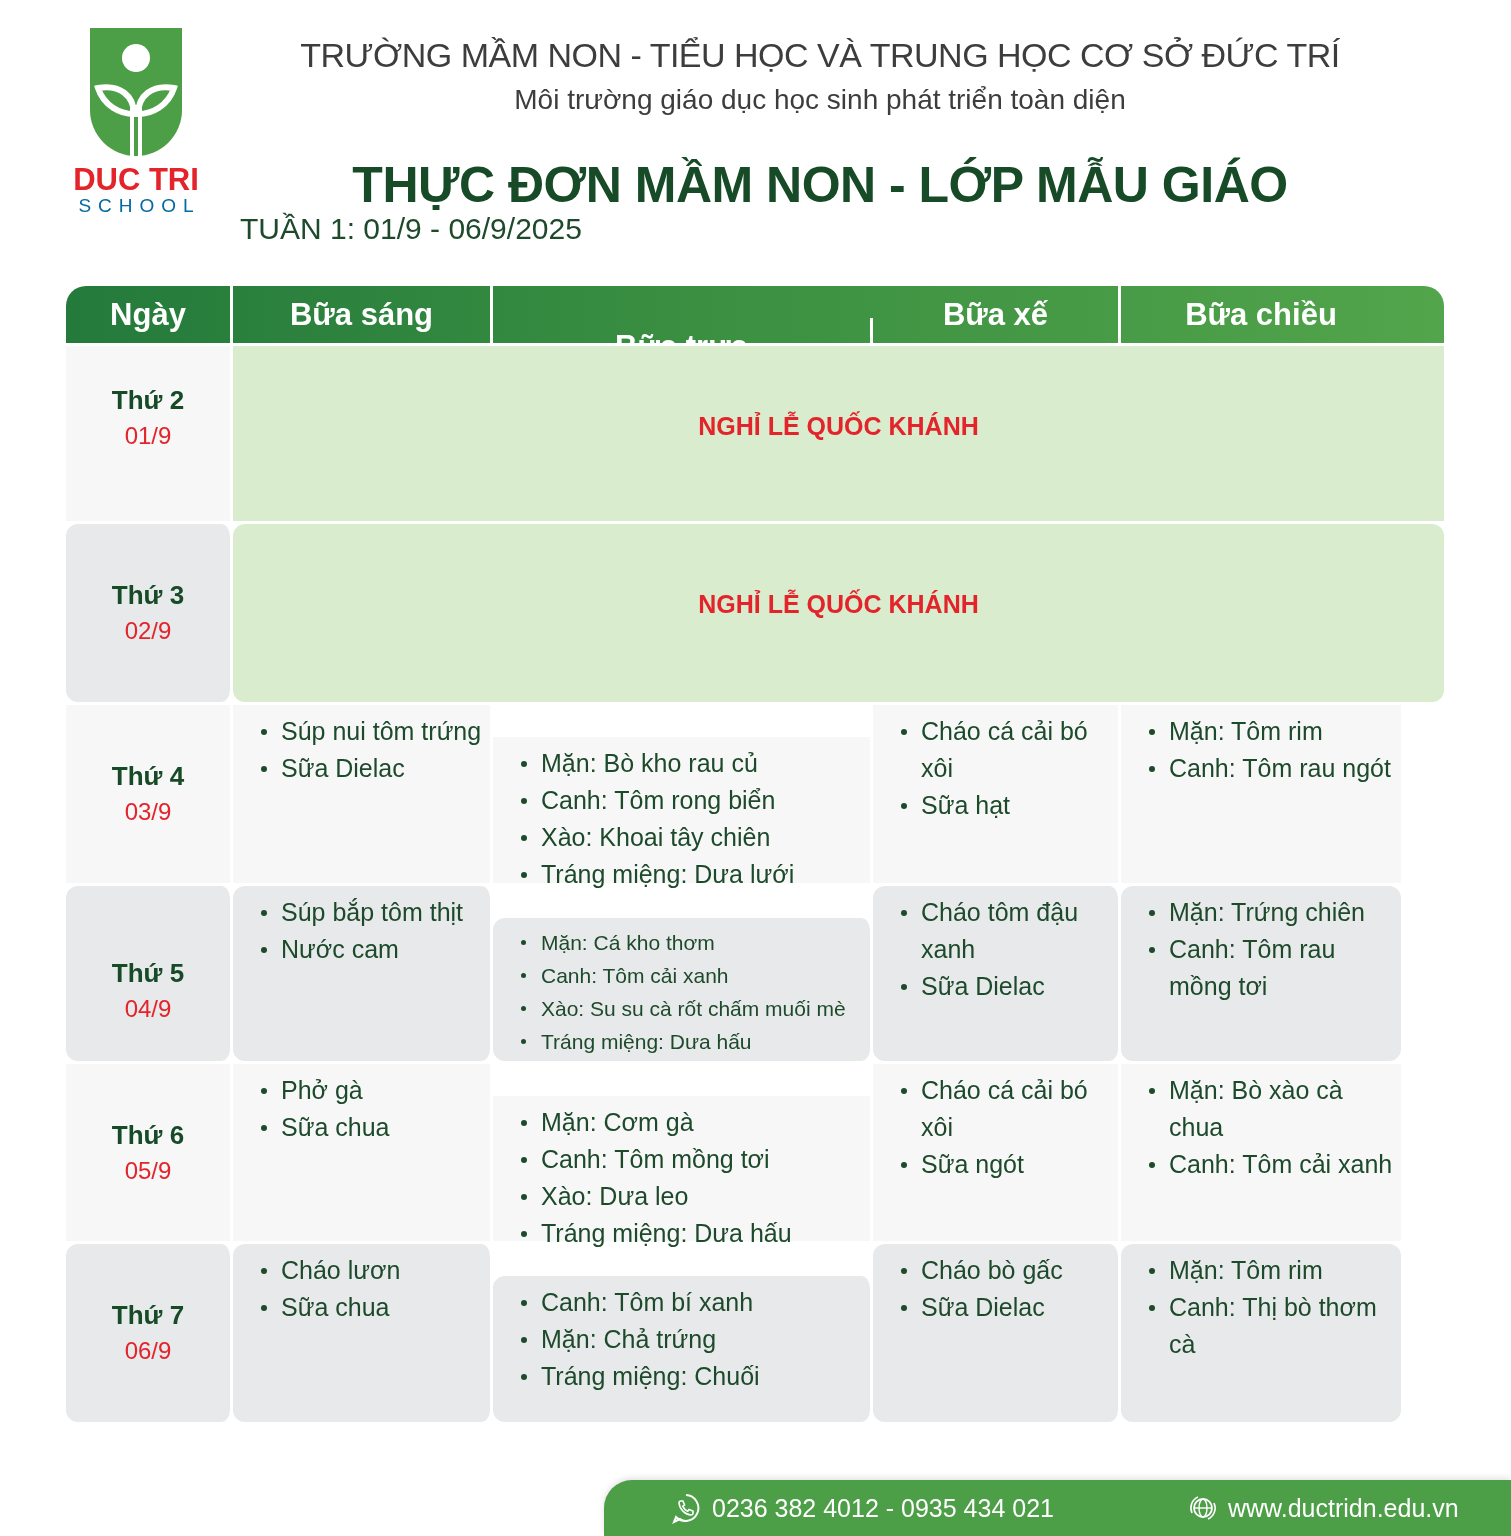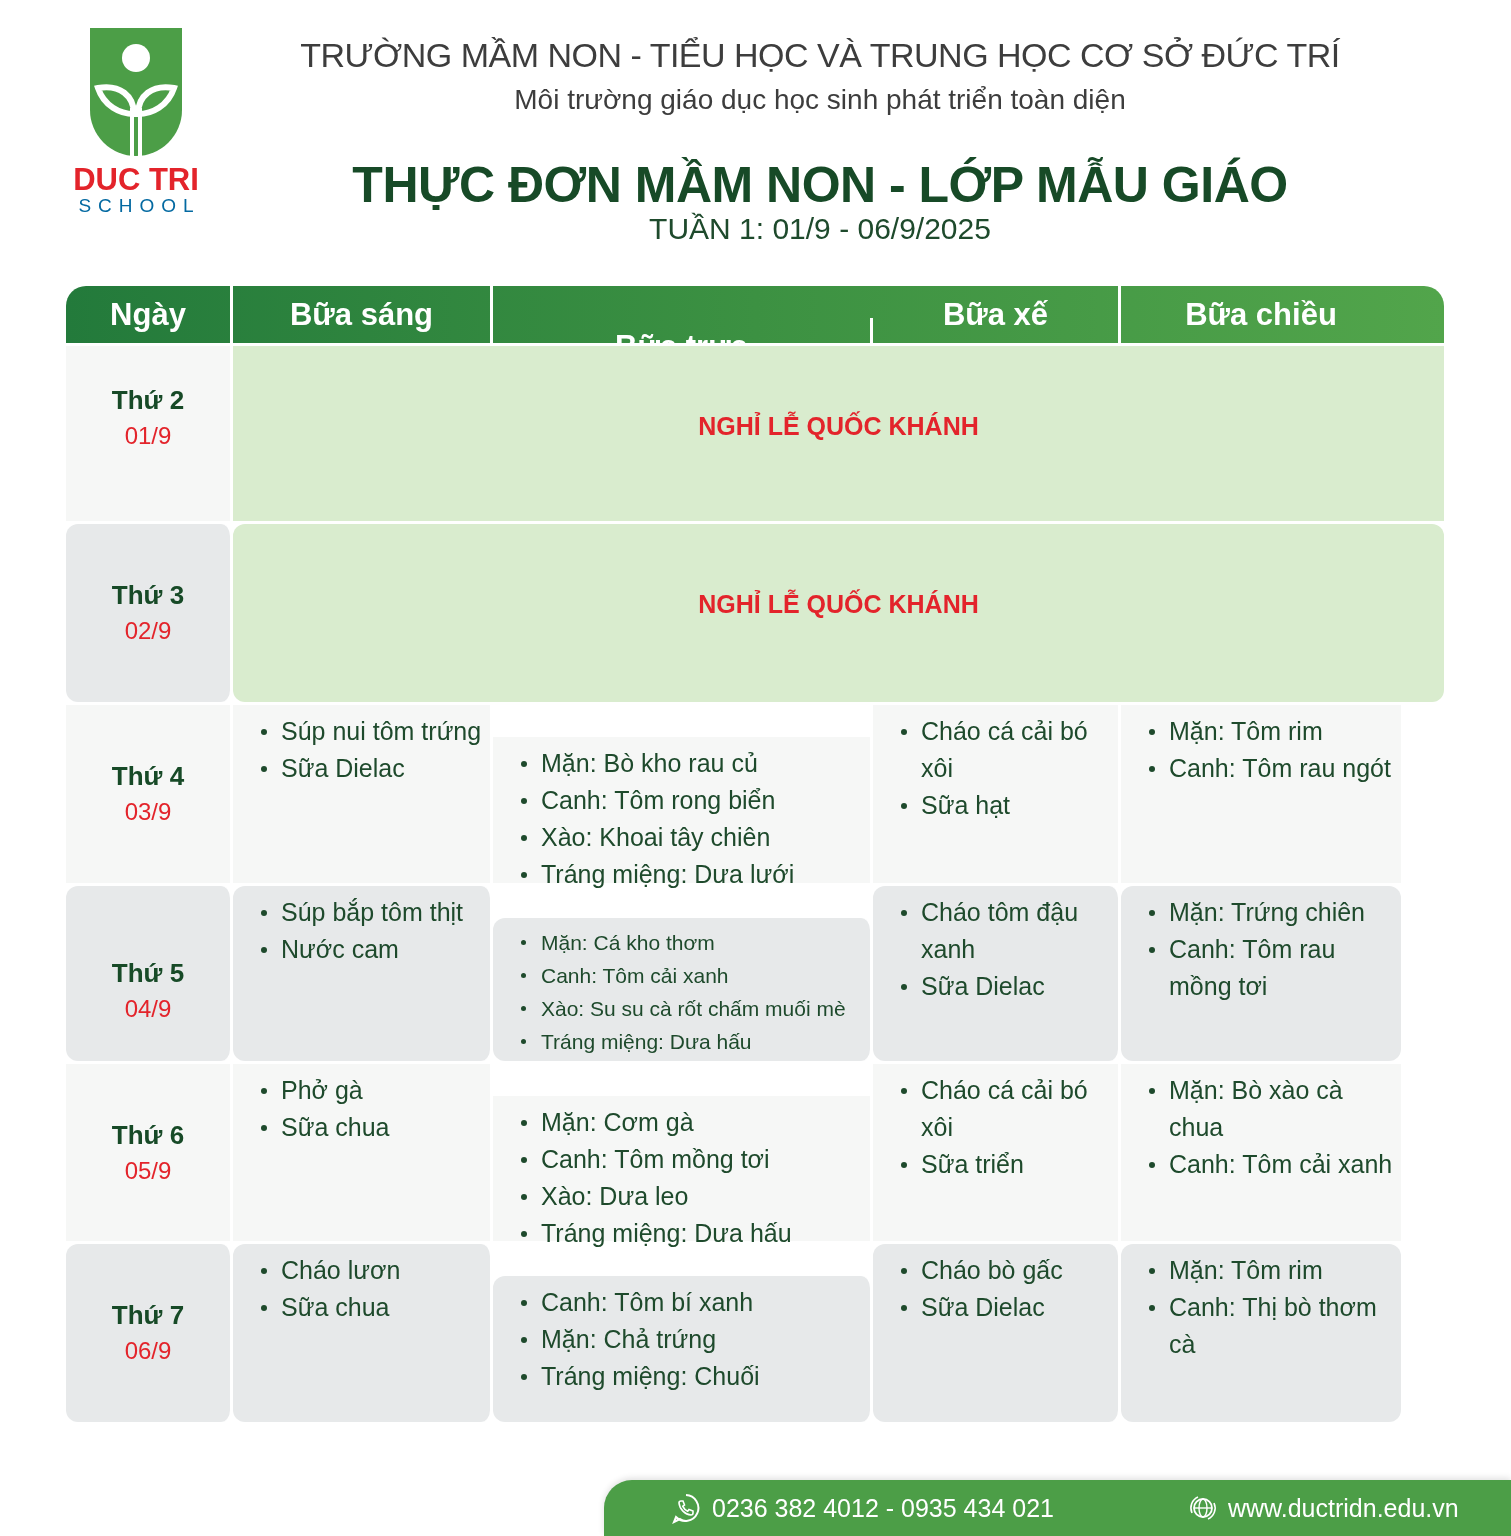--- a/index.html
+++ b/index.html
@@ -10,21 +10,21 @@
     .logo { position: absolute; left: 66px; top: 26px; width: 140px; height: 190px; }
     .logo-shield { position: absolute; left: 24px; top: 2px; width: 92px; height: 128px; background: #4c9e47; border-radius: 0 0 46px 46px; }
     .logo-shield svg { position: absolute; left: 0; top: 0; }
     .logo-title { position: absolute; left: 0; top: 138px; width: 140px; text-align: center; font-weight: 700; font-size: 31px; color: #e3242b; letter-spacing: 0px; line-height: 32px; }
     .logo-sub { position: absolute; left: 0; top: 170px; width: 140px; text-align: center; font-size: 19px; color: #0369a1; letter-spacing: 7px; padding-left: 7px; line-height: 20px; }
 
     
     .school-name { position: absolute; left: 240px; width: 1160px; top: 36px; text-align: center; font-size: 34px; color: #3d3d3d; letter-spacing: -0.5px; }
     .slogan { position: absolute; left: 240px; width: 1160px; top: 84px; text-align: center; font-size: 28px; color: #3d3d3d; }
     .menu-title { position: absolute; left: 240px; width: 1160px; top: 156px; text-align: center; font-size: 50px; font-weight: 700; color: #174a27; letter-spacing: -0.5px; }
-    .week { position: absolute; left: 240px; width: 1160px; top: 212px; text-align: center; font-size: 30px; color: #1e4a2c; }
+    .week { position: absolute; left: 240px; width: 1160px; top: 212px; font-size: 30px; color: #1e4a2c; }
 
     
     .menu-table { position: absolute; left: 66px; top: 286px; width: 1378px; }
     .thead { display: flex; height: 57px; border-radius: 20px 20px 0 0; overflow: hidden; background: linear-gradient(90deg, #237a3b 0%, #3c9142 50%, #52a54b 100%); }
     .th { height: 57px; display: flex; align-items: center; justify-content: center; color: #ffffff; font-size: 31px; font-weight: 700; border-right: 3px solid #ffffff; }
     .th:last-child { border-right: none; }
     .c0 { width: 167px; }
     .c1 { width: 260px; }
     .c2 { width: 380px; margin-top: 32px; }
     .c3 { width: 248px; }
@@ -183,21 +183,21 @@
       <ul class="meal-list">
         <li>Mặn: Cơm gà</li>
         <li>Canh: Tôm mồng tơi</li>
         <li>Xào: Dưa leo</li>
         <li>Tráng miệng: Dưa hấu</li>
       </ul>
     </div>
     <div class="cell c3">
       <ul class="meal-list">
         <li>Cháo cá cải bó xôi</li>
-        <li>Sữa triển</li>
+        <li>Sữa ngót</li>
       </ul>
     </div>
     <div class="cell c4">
       <ul class="meal-list">
         <li>Mặn: Bò xào cà chua</li>
         <li>Canh: Tôm cải xanh</li>
       </ul>
     </div>
   </div>
 

